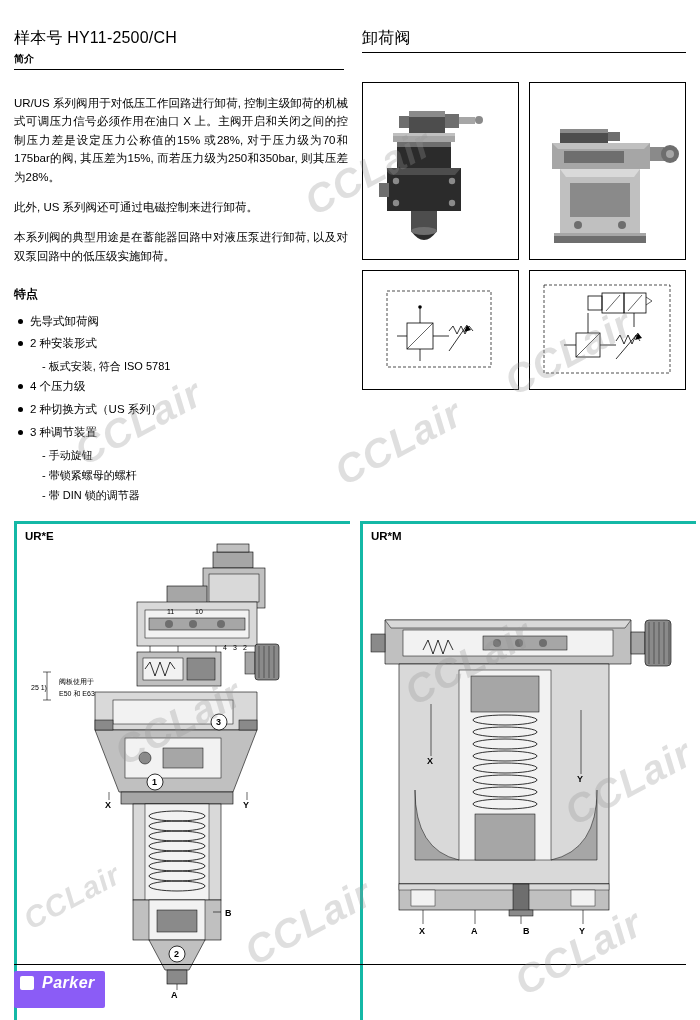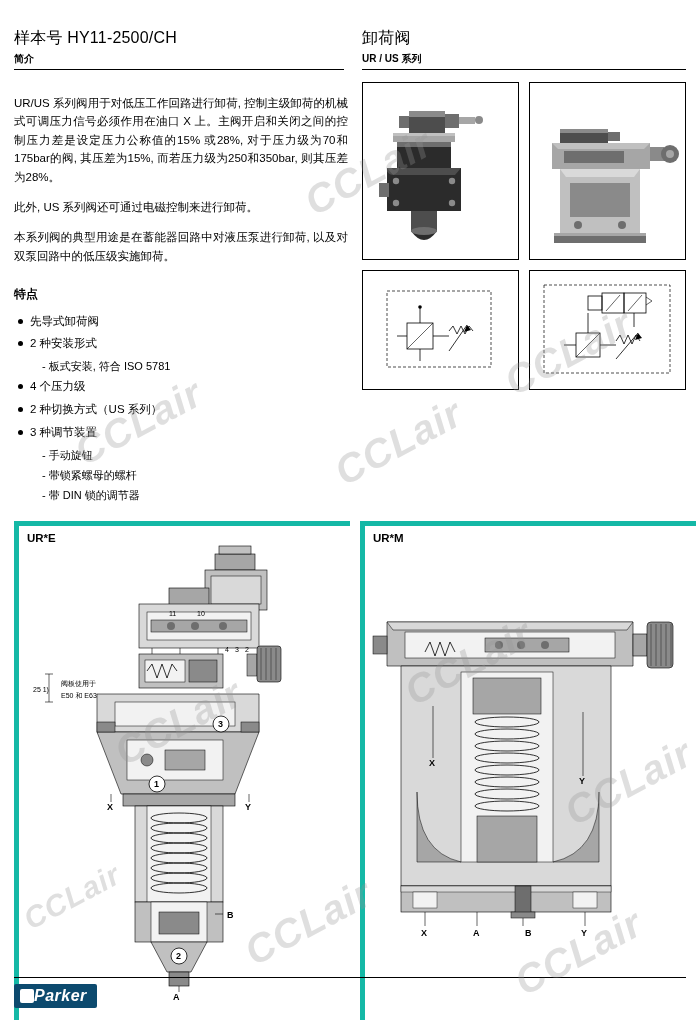--- a/index.html
+++ b/index.html
@@ -40,31 +40,31 @@
   }
   ul.feats > li.sub { padding-left:28px; margin-bottom:3px; font-size:11px; }
 
   
   .boxrow { display:flex; gap:10px; }
   .box { border:1px solid #000; width:157px; height:178px; position:relative; overflow:hidden; background:#fff; }
   .box.sch { height:120px; margin-top:10px; }
 
   
   .panels { display:flex; gap:10px; margin-top:14px; }
-  .panel { border:5px solid #14b8a6; position:relative; background:#fff;text-align:right; }
+  .panel { border:3px solid #14b8a6; position:relative; background:#fff;text-align:right; }
   .panel.left { width:336px; height:500px; }
   .panel.right { width:336px; height:500px; }
   .panel-label { position:absolute; left:8px; top:6px; font-size:11.5px; font-weight:bold; }
 
   
   .footer { position:absolute; left:14px; bottom:12px; width:672px; }
   .footer-rule { border-top:1.6px solid #000; margin-bottom:6px; }
   .logo {
-    display:inline-flex; align-items:center; gap:0;
-    background:#0c4a6e; color:#fff; padding:3px 10px 3px 6px; border-radius:2px;
+    display:inline-flex; align-items:center; gap:8px;
+    background:#8b5cf6; color:#fff; padding:3px 10px 16px 6px; border-radius:2px;
   }
   .logo .mark { display:inline-block; width:14px; height:14px; background:#fff; border-radius:2px; }
   .logo .txt { font-size:16px; font-weight:bold; font-style:italic; letter-spacing:.5px; }
 
   
   .wm {
     position:absolute; font-size:40px; font-weight:bold; font-style:italic;
     color:rgba(150,150,150,0.30); transform:rotate(-28deg);
     pointer-events:none; white-space:nowrap; letter-spacing:1px;
   }
@@ -86,21 +86,20 @@
 <div class="page">
 
   <div class="hdr">
     <div class="hdr-left">
       <div class="hdr-line1">样本号 HY11-2500/CH</div>
       <div class="hdr-line2">简介</div>
       <div class="hdr-rule"></div>
     </div>
     <div class="hdr-right">
       <div class="hdr-line1">卸荷阀</div>
-      <div class="hdr-line2">UR / US 系列</div>
       <div class="hdr-rule"></div>
     </div>
   </div>
 
   <div class="cols">
 
     <div class="col-left">
       <p class="para">UR/US 系列阀用于对低压工作回路进行卸荷, 控制主级卸荷的机械式可调压力信号必须作用在油口 X 上。主阀开启和关闭之间的控制压力差是设定压力公称值的15% 或28%, 对于压力级为70和175bar的阀, 其压差为15%, 而若压力级为250和350bar, 则其压差为28%。</p>
       <p class="para">此外, US 系列阀还可通过电磁控制来进行卸荷。</p>
       <p class="para">本系列阀的典型用途是在蓄能器回路中对液压泵进行卸荷, 以及对双泵回路中的低压级实施卸荷。</p>

